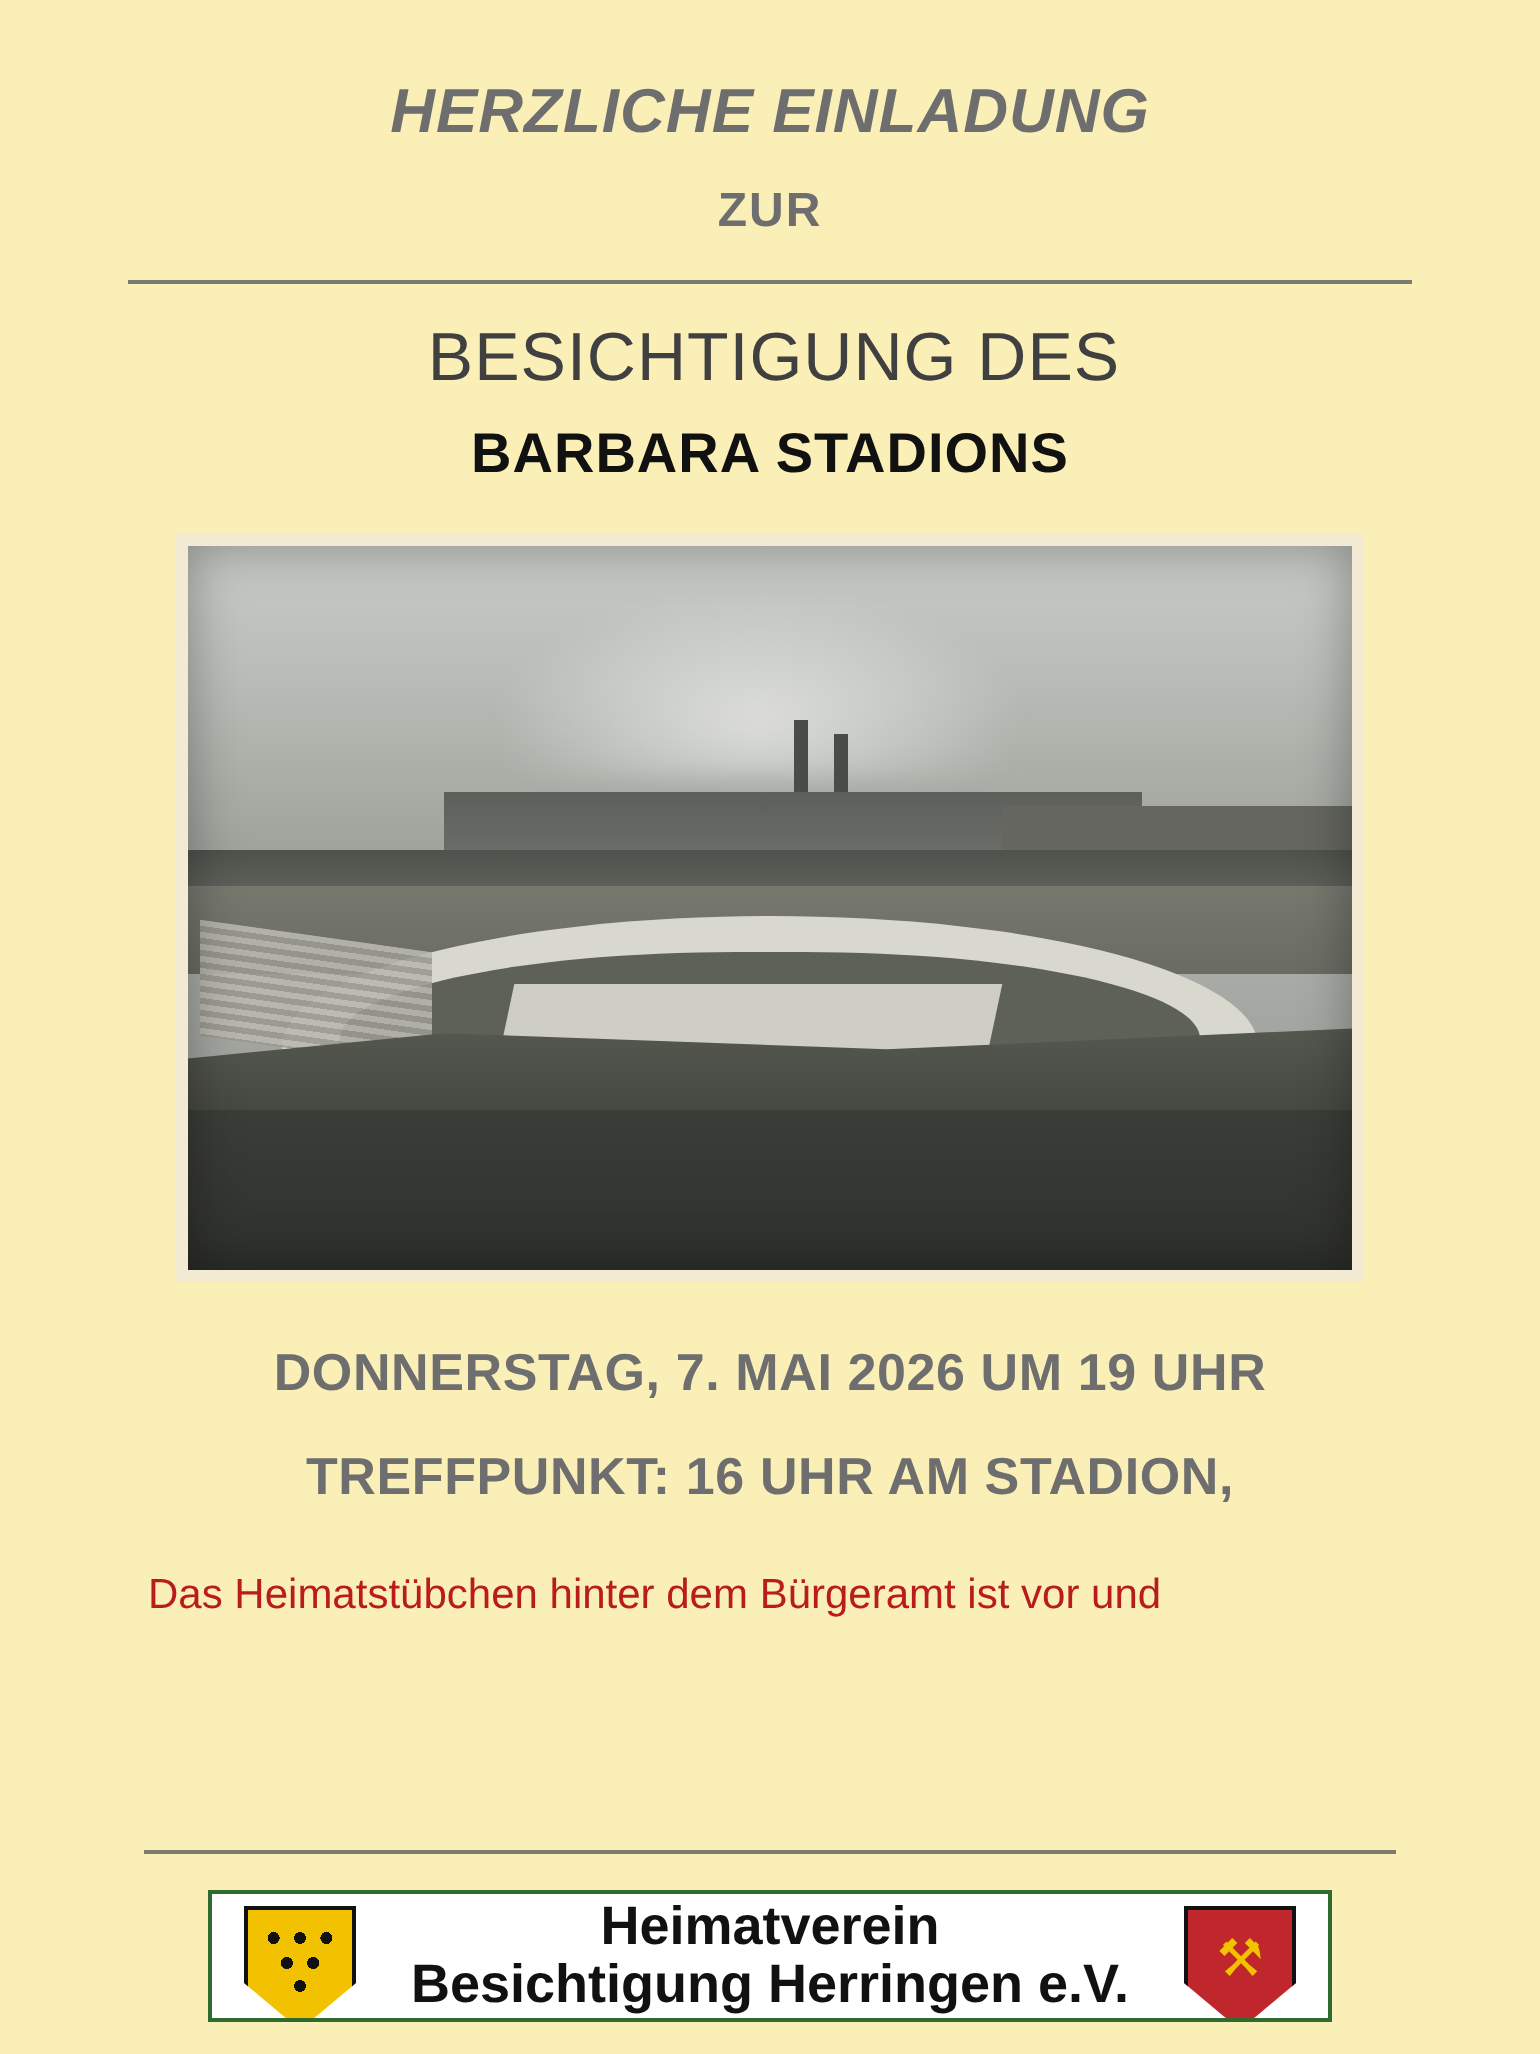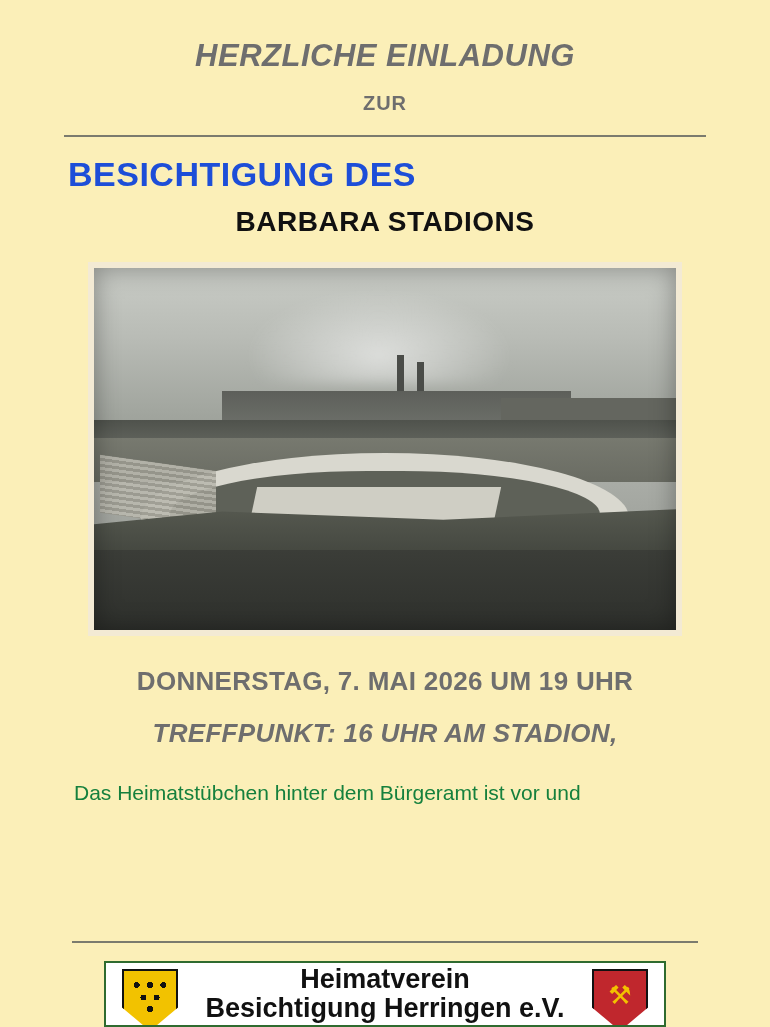--- a/index.html
+++ b/index.html
@@ -24,43 +24,43 @@
     font-style: italic;
     font-weight: bold;
     font-size: 31px;
     letter-spacing: 0.5px;
     color: #6E6E6E;
     padding-top: 38px;
   }
   .subline {
     text-align: center;
     font-weight: bold;
-    font-size: 20px;
+    font-size: 24px;
     letter-spacing: 1px;
     color: #6E6E6E;
     padding-top: 18px;
   }
   .rule {
     height: 2px;
     background: #7b7b6e;
     margin: 20px 0 0 0;
     width: 100%;
   }
   .rule.bottom {
     margin-top: 14px;
   }
   .title-block {
     padding-top: 18px;
   }
   .title-line1 {
-    font-weight: bold;
+    font-weight: normal;
     font-size: 34px;
     letter-spacing: 0.5px;
-    color: #1d4ed8;
-    text-align: left;
+    color: #404040;
+    text-align: center;
     padding-left: 4px;
   }
   .title-line2 {
     font-weight: bold;
     font-size: 28px;
     letter-spacing: 0.5px;
     color: #111111;
     text-align: center;
     padding-top: 12px;
   }
@@ -185,33 +185,32 @@
     padding-top: 30px;
   }
   .meet-line {
     text-align: center;
     font-weight: bold;
     font-size: 26px;
     color: #6E6E6E;
     letter-spacing: 0.3px;
     padding-top: 20px;
     line-height: 1.25;
-    font-style: italic;
   }
   .note {
     text-align: left;
     font-size: 21px;
-    color: #15803d;
+    color: #b91c1c;
     line-height: 1.45;
     padding: 28px 10px 0 10px;
   }
   .footer-wrap {
     position: absolute;
     left: 0; right: 0;
-    bottom: 0;
+    bottom: 16px;
     padding: 0 72px;
   }
   .logo-box {
     margin: 0 auto;
     width: 562px;
     height: 66px;
     background: #ffffff;
     border: 2px solid #2f6b2f;
     display: flex;
     align-items: center;

